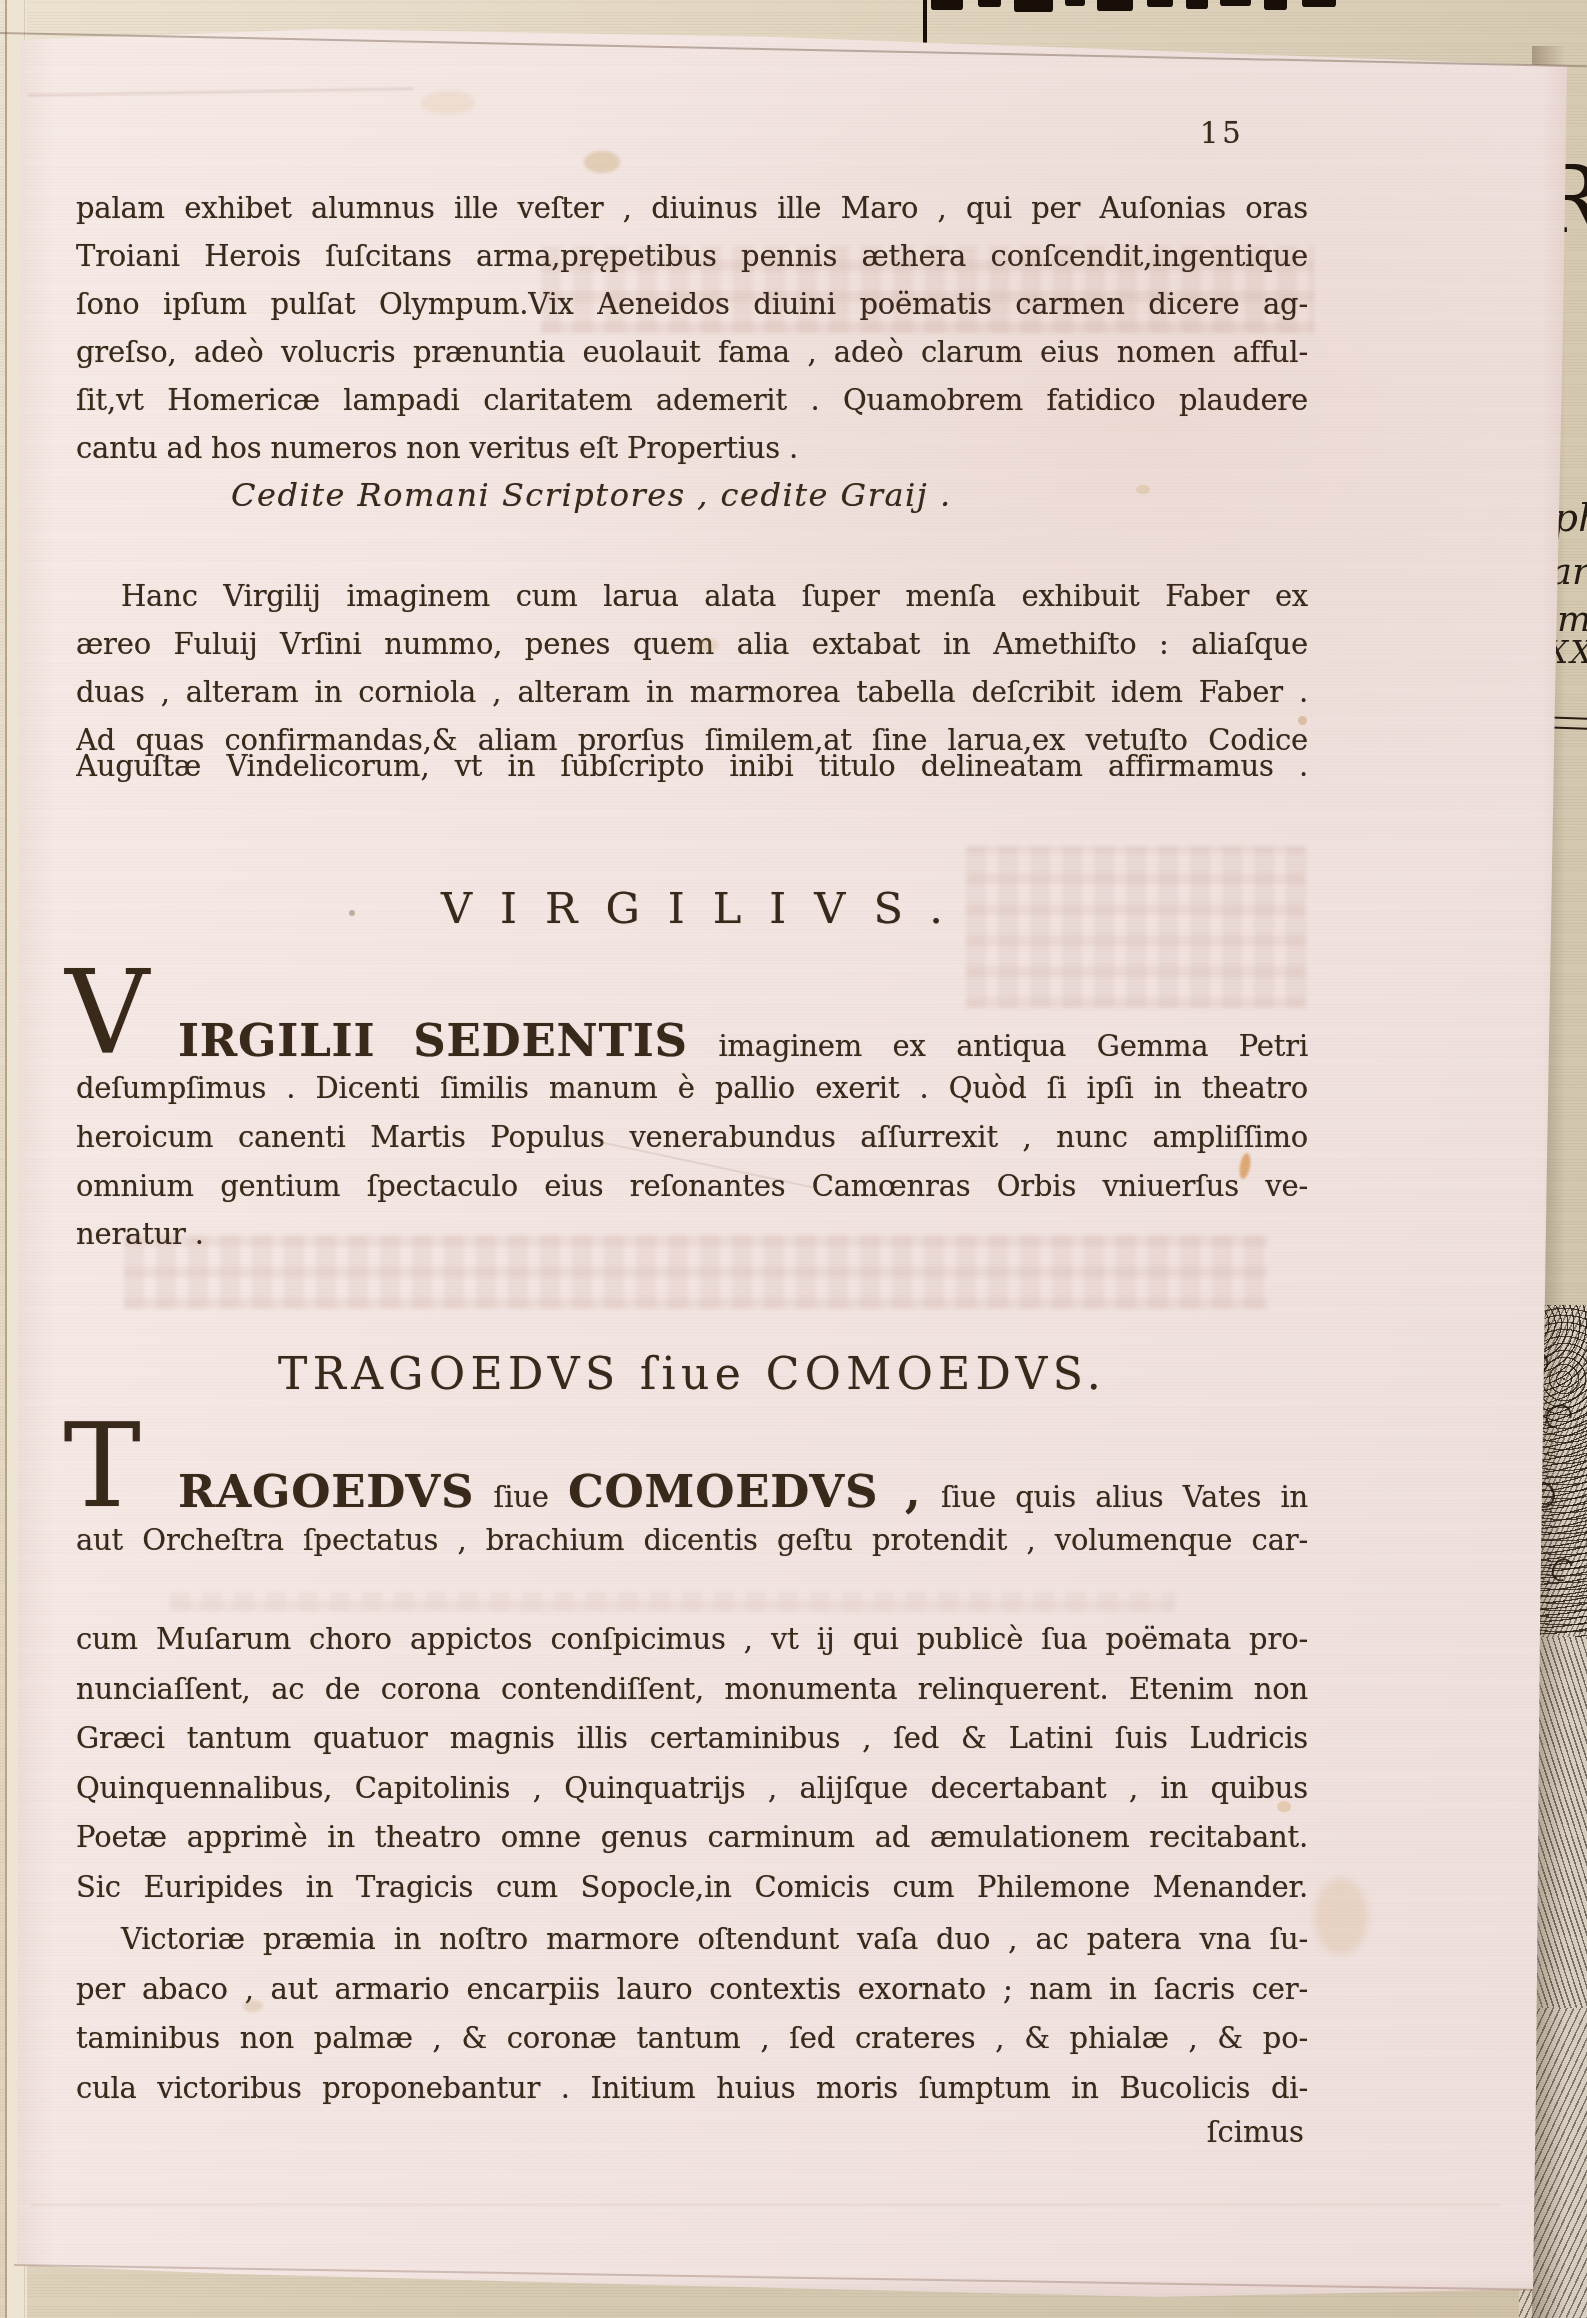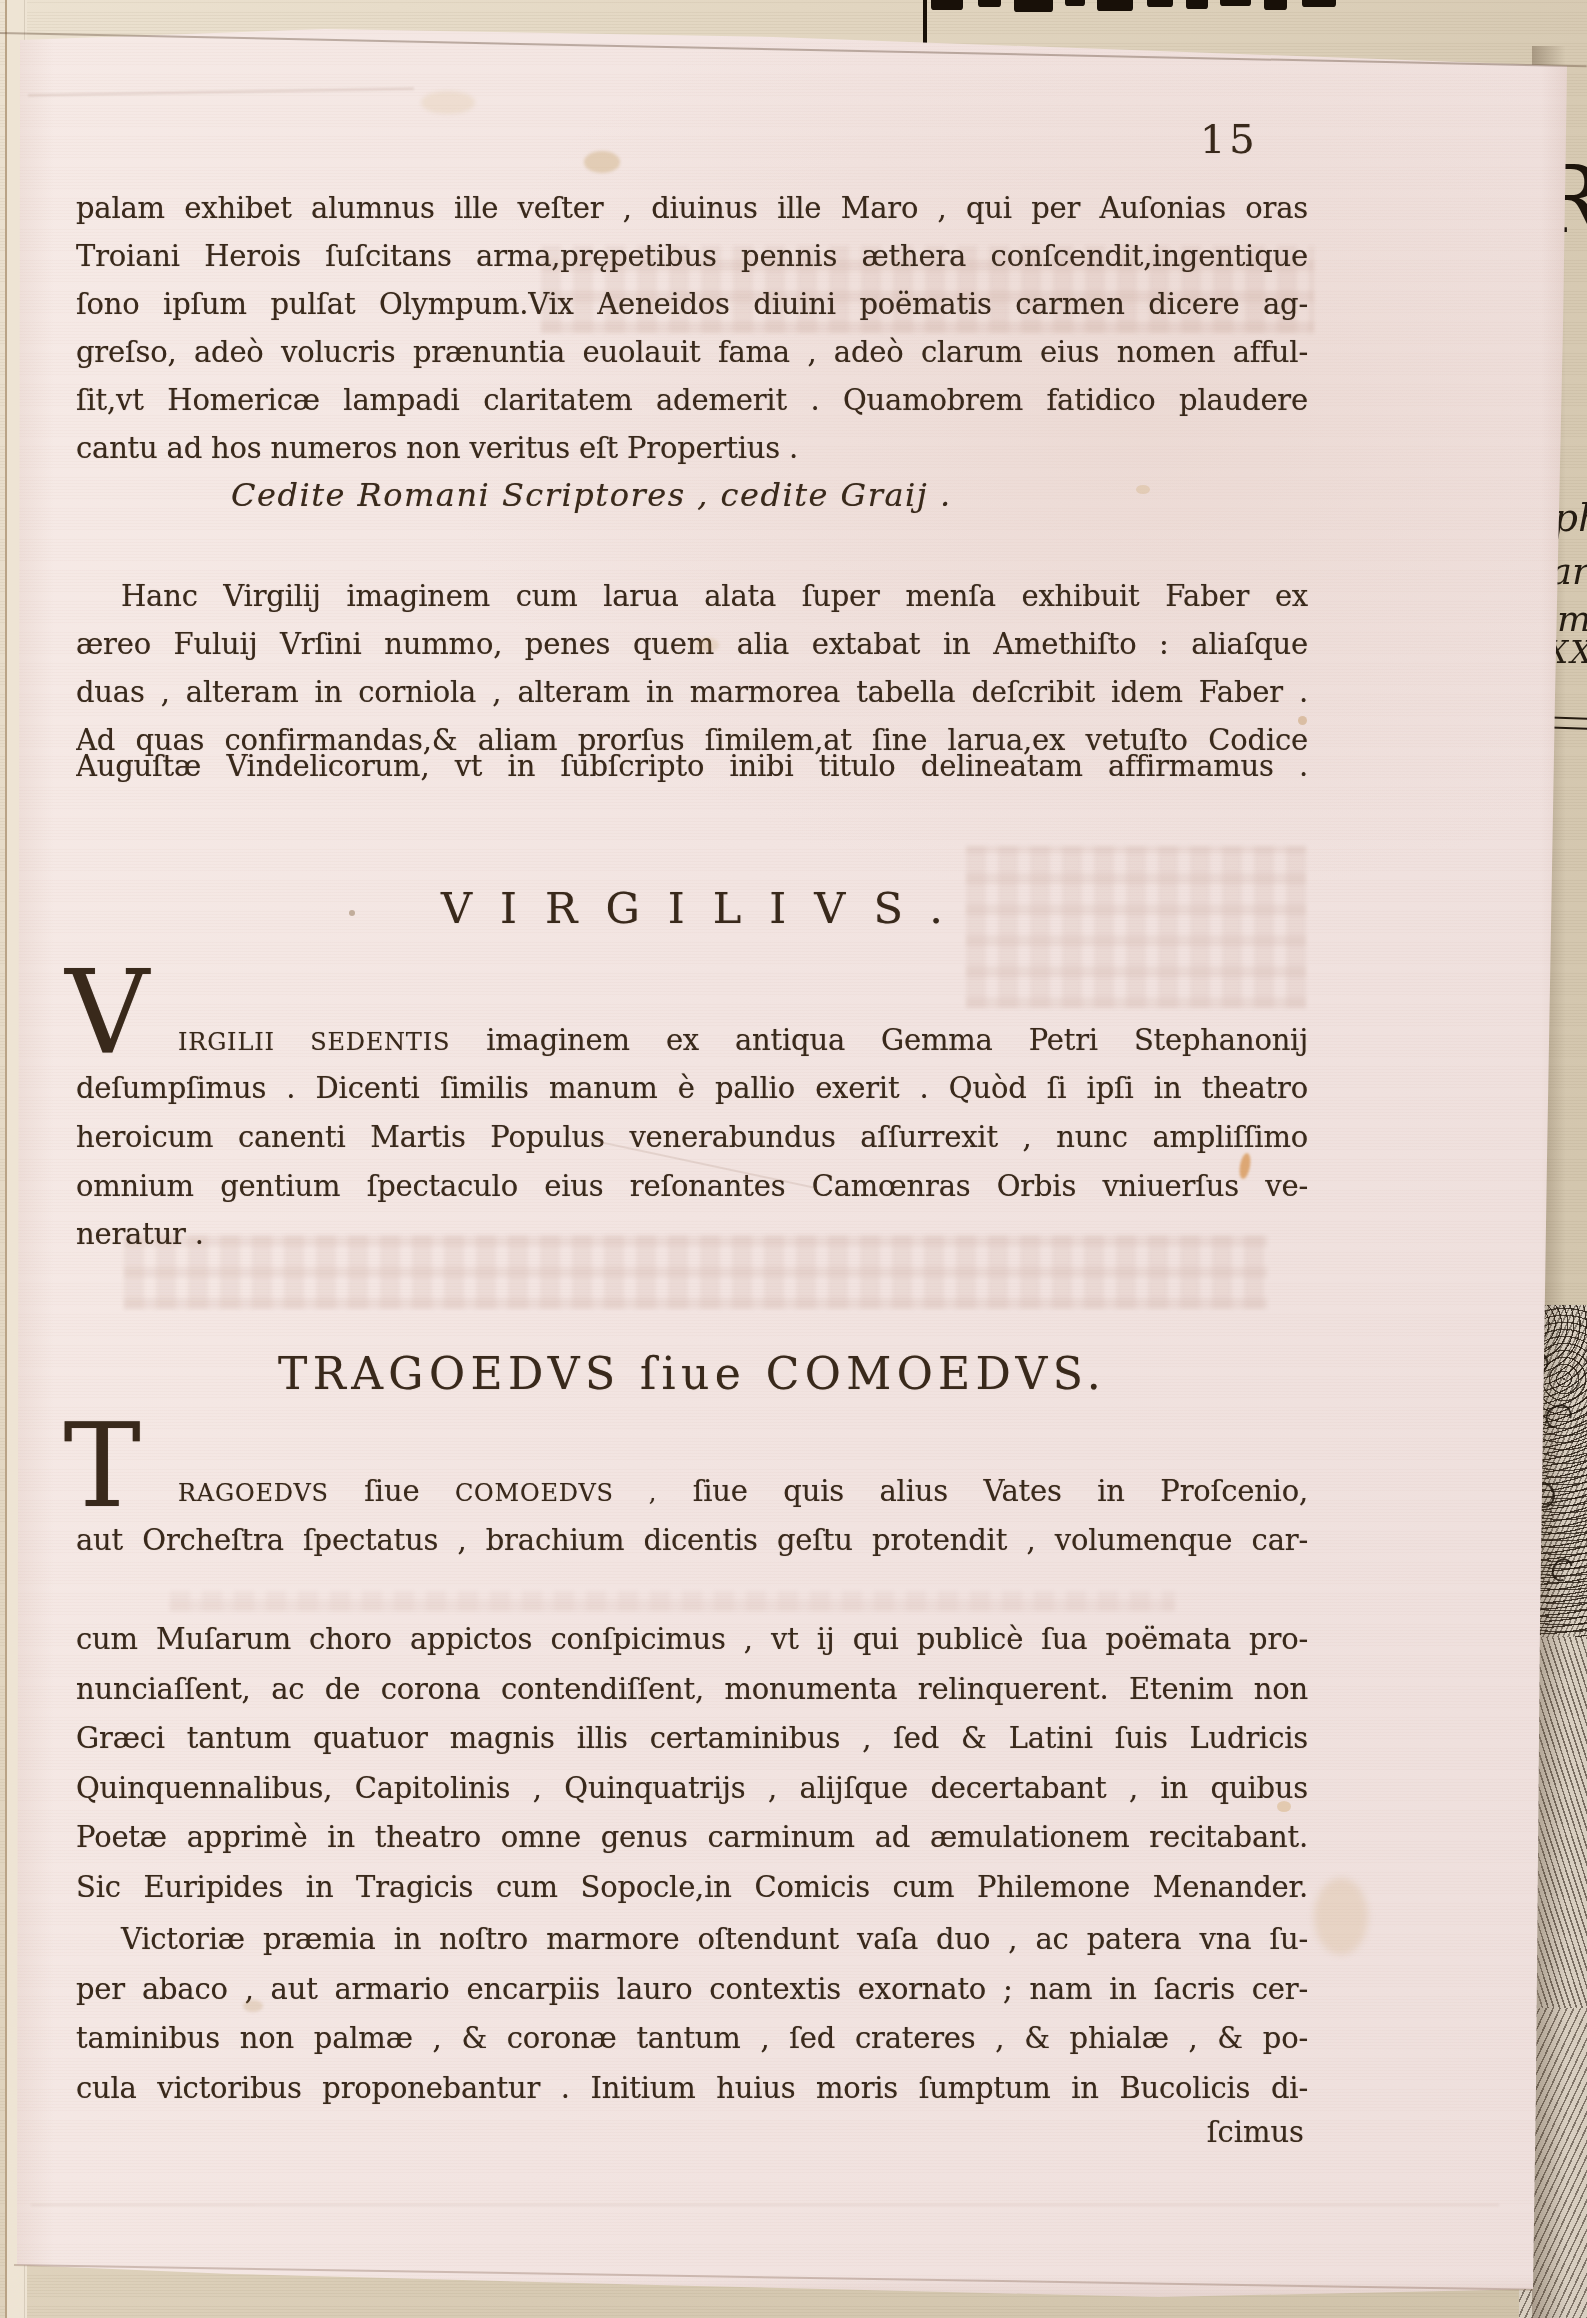--- a/index.html
+++ b/index.html
@@ -64,34 +64,34 @@
       radial-gradient(1005px 696px at 72% 18%, rgba(224,198,186,.30), transparent 70%),
       repeating-linear-gradient(0deg, rgba(190,150,135,.05) 0 0.8px, transparent 0.8px 3.1px),
       linear-gradient(100deg,#f6eae6 0%,#f2e4e1 45%,#eedfdc 100%);}
   .top-seam{position:absolute;left:0;top:32px;width:1587px;height:2.3px;
     background:rgba(95,72,52,.38);transform:rotate(1.2deg);transform-origin:left top;}
   .bottom-seam{position:absolute;left:14px;top:2264px;width:1519px;height:2.3px;
     background:rgba(120,85,65,.30);transform:rotate(0.93deg);transform-origin:left top;}
 
   
   .ink{color:#39291b;text-shadow:0 0 0.8px rgba(58,44,30,.45);}
-  .page-number{position:absolute;left:1200px;top:116px;font-size:40px;letter-spacing:3.9px;}
+  .page-number{position:absolute;left:1200px;top:116px;font-size:29px;letter-spacing:3.9px;}
   .column{position:absolute;left:76px;top:0;width:1232px;height:2319px;}
   .bl{position:absolute;left:0;width:1232px;height:48px;font-size:29px;line-height:43px;
       letter-spacing:-0.2px;white-space:normal;overflow:hidden;}
   .j{text-align:justify;text-align-last:justify;text-justify:inter-word;}
   .l{text-align:left;}
   .ind{padding-left:45px;width:1187px;}
   .ind-cap{padding-left:102px;width:1130px;}
   .quote{position:absolute;font-style:italic;font-size:32px;white-space:nowrap;letter-spacing:1.5px;}
   .h1{position:absolute;left:0;top:883px;width:1232px;text-align:center;font-size:43px;
       letter-spacing:28px;text-indent:28px;}
   .h2{position:absolute;left:0;top:1348px;width:1232px;text-align:center;font-size:44px;
       letter-spacing:5.4px;}
-  .lead{font-size:24px;letter-spacing:0.8px;}
+  .lead{font-size:45px;letter-spacing:0.8px;font-weight:bold;}
   .drop-cap{position:absolute;font-size:116px;line-height:1;}
   .catchword{position:absolute;left:1012px;top:2115px;width:216px;text-align:right;
       font-size:29px;}
 
   
   .bleed{position:absolute;filter:blur(1.9px);opacity:.8;
     background:
       repeating-linear-gradient(90deg, rgba(158,108,88,.10) 0 20px, transparent 20px 32px),
       repeating-linear-gradient(0deg, rgba(158,108,88,.10) 0 10.8px, transparent 10.8px 31px);}
 

